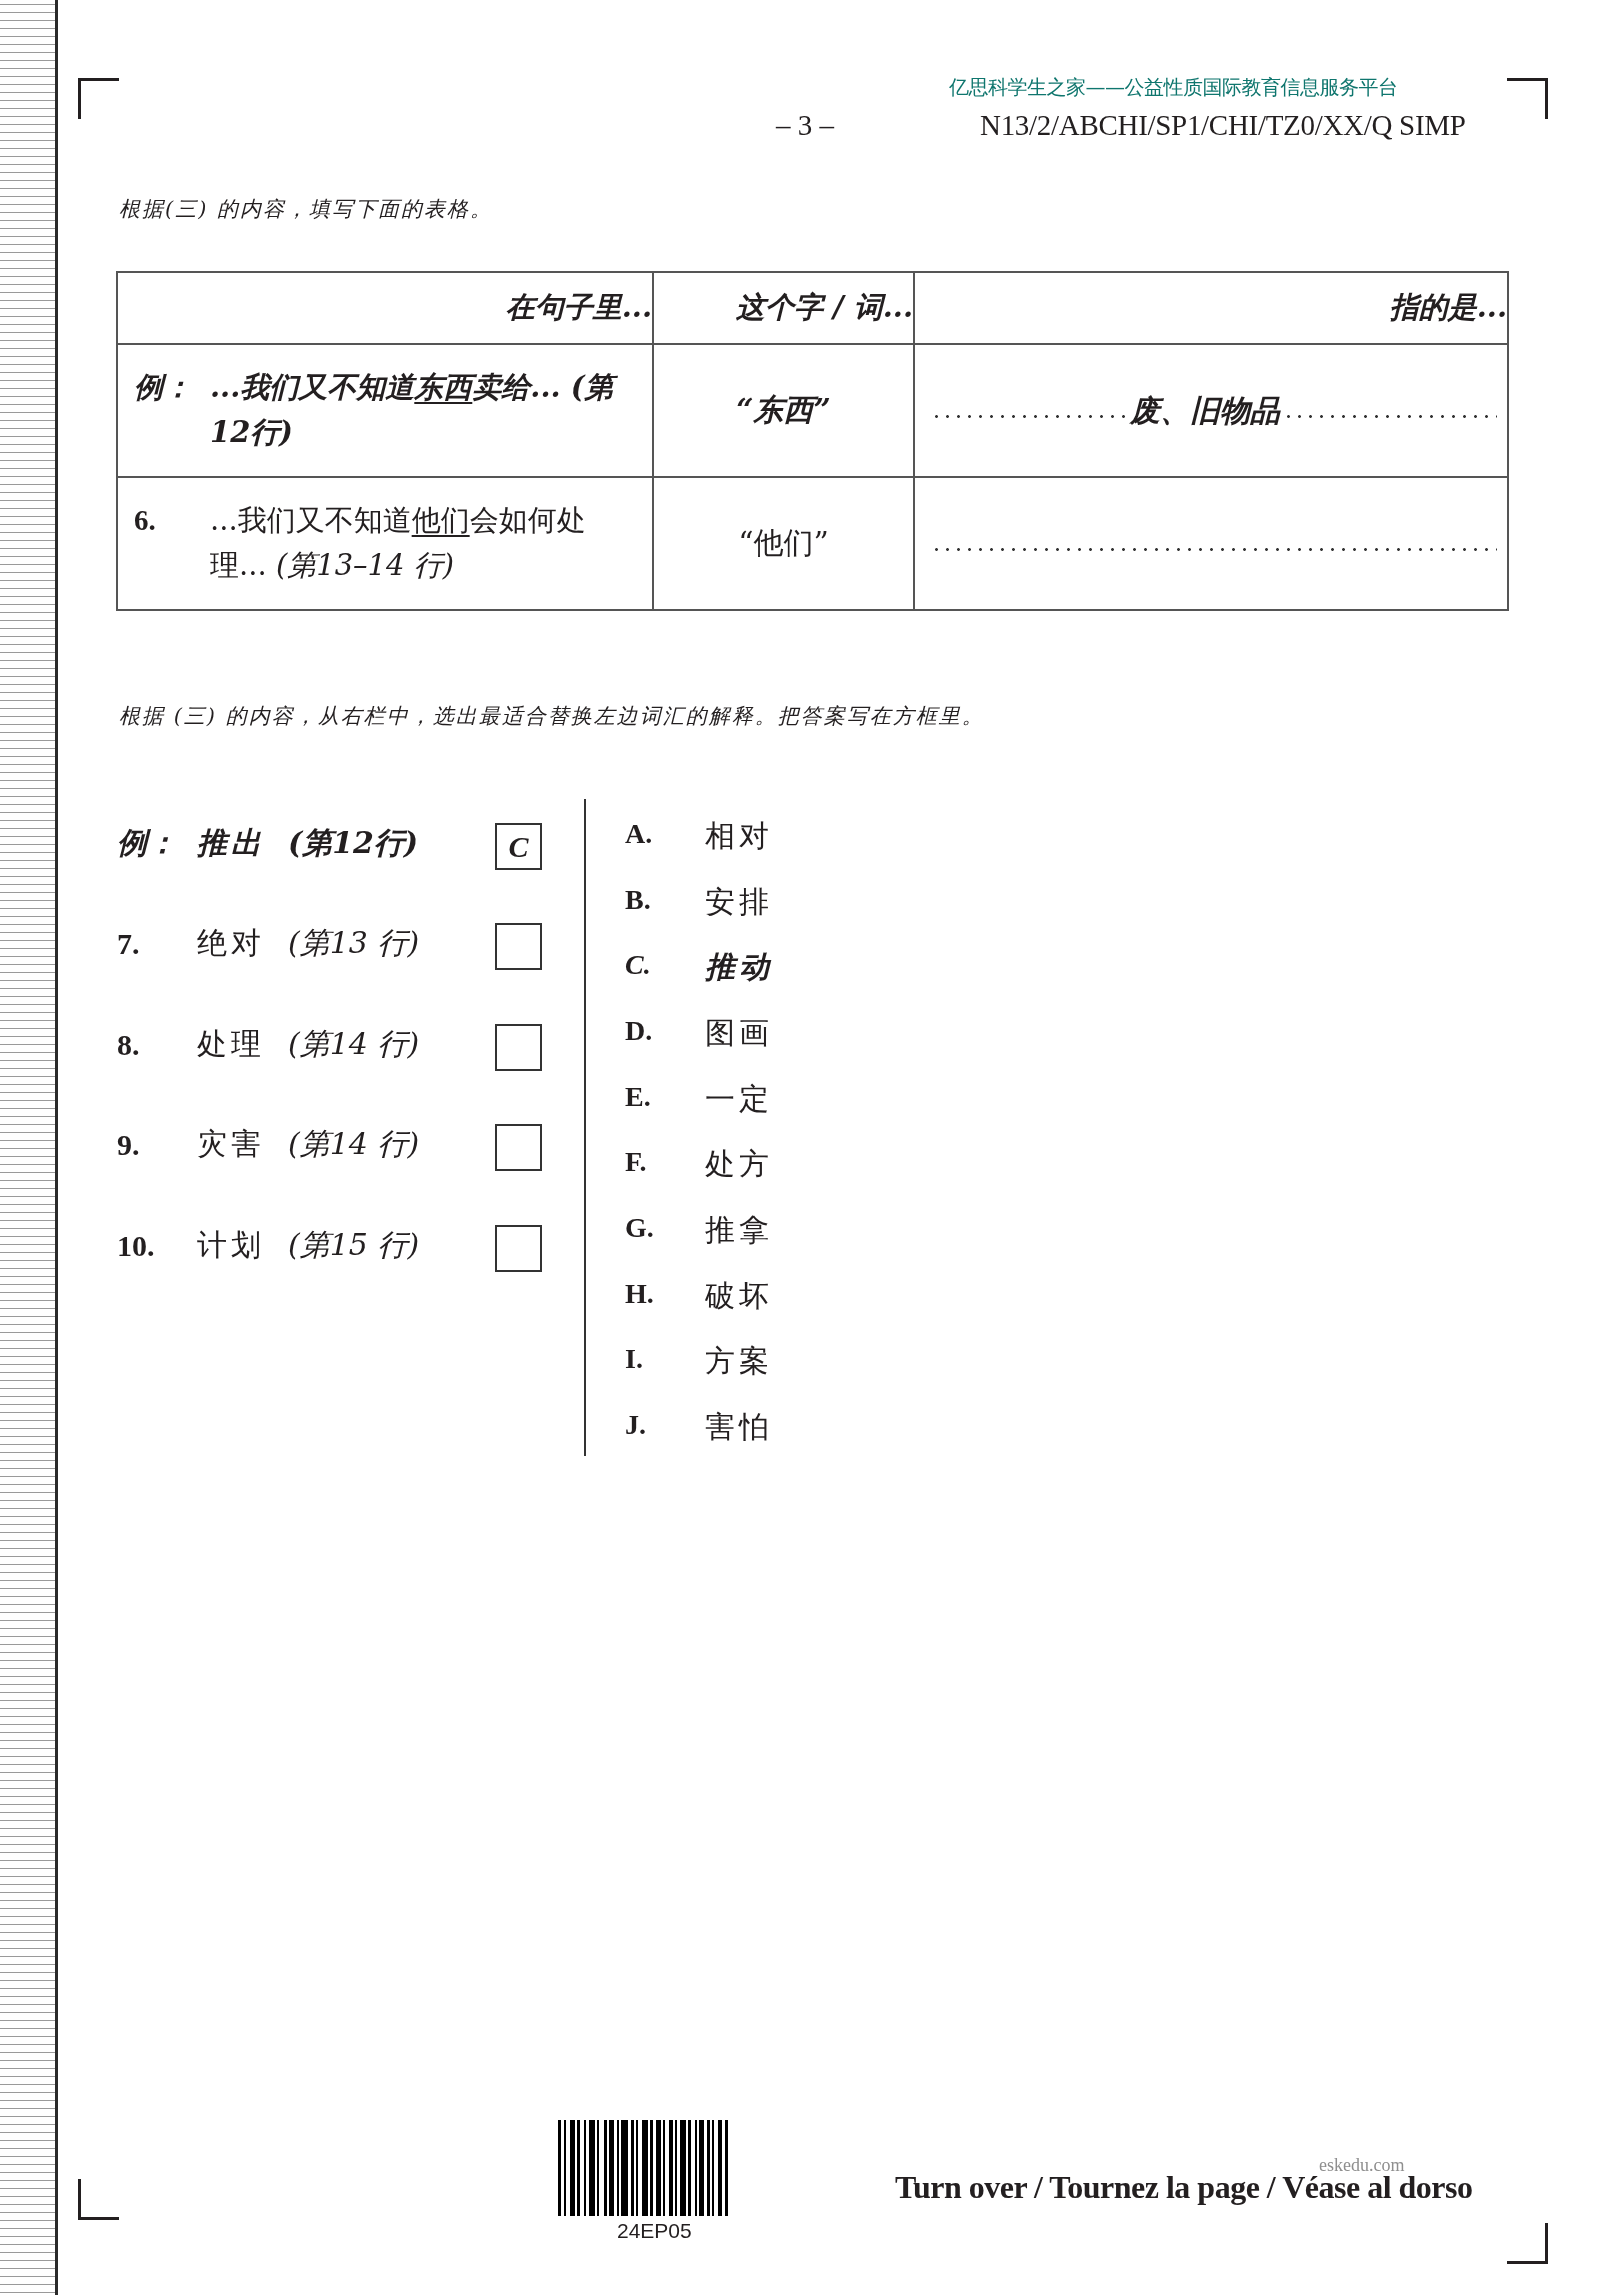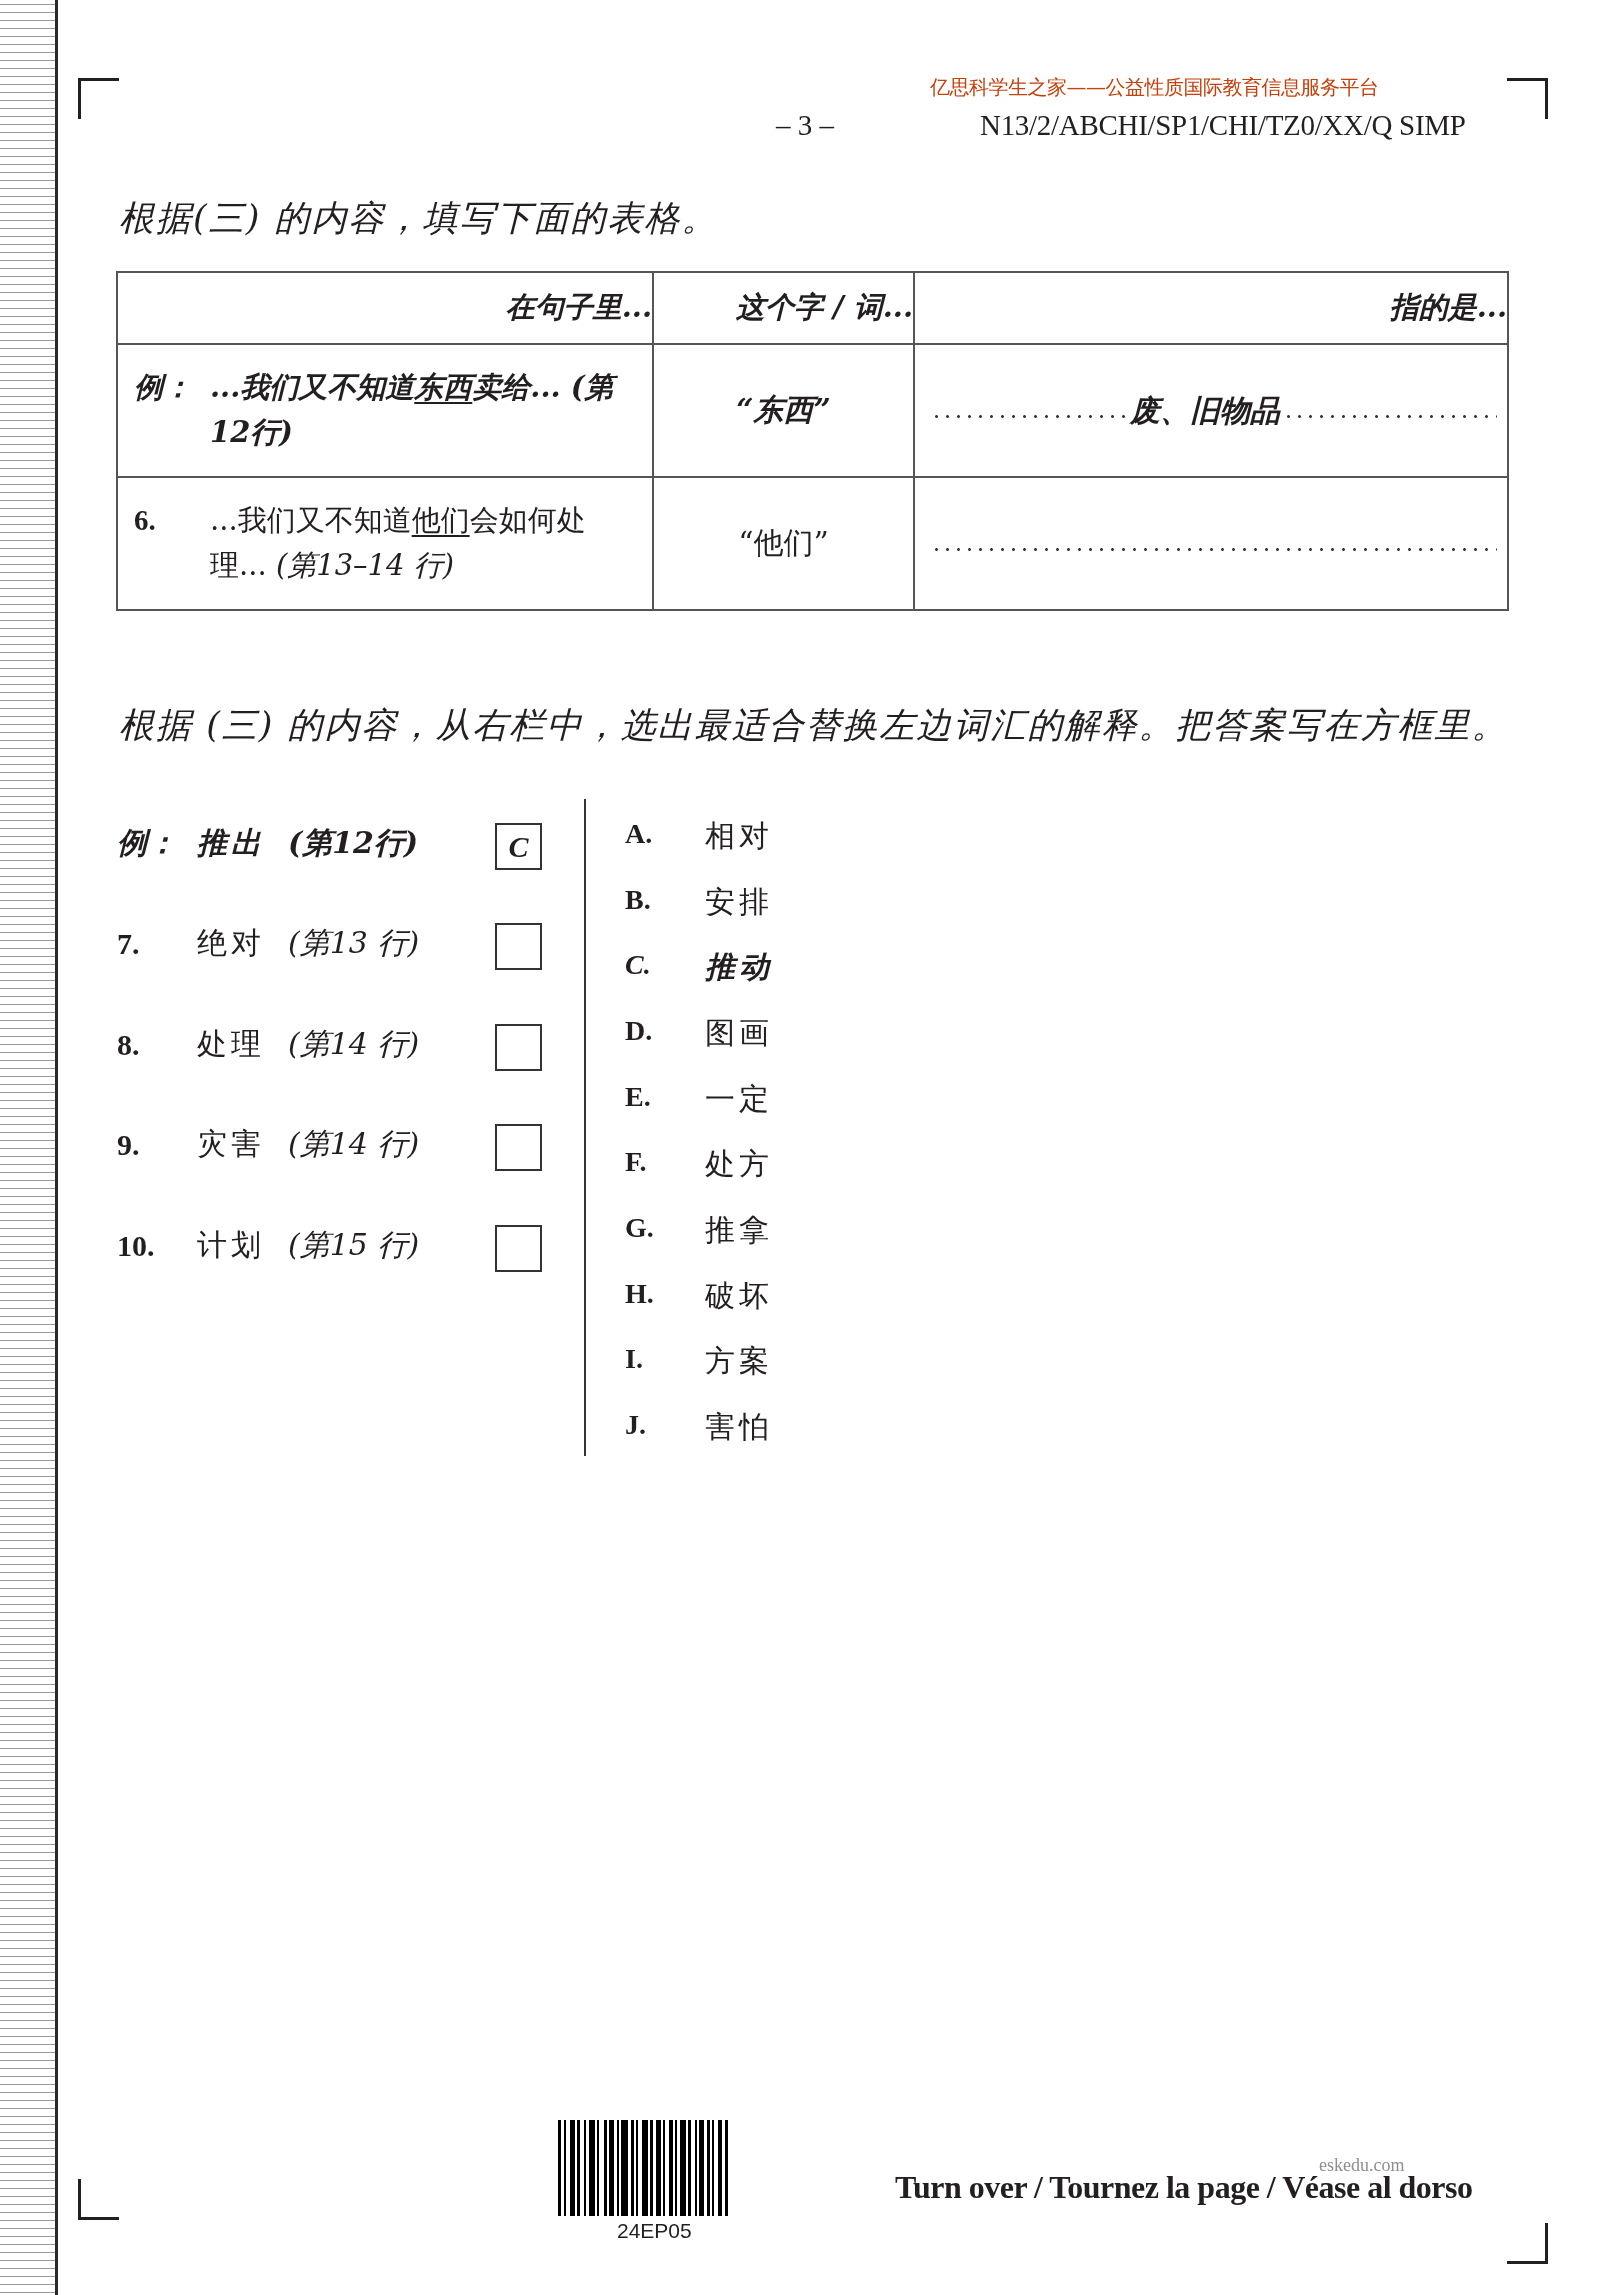--- a/index.html
+++ b/index.html
@@ -16,28 +16,28 @@
       background-color: #fff;
     }
     .strip-line { position: absolute; left: 55px; top: 0; width: 3px; height: 2295px; background: #2a2a2a; }
     .corner { position: absolute; width: 38px; height: 38px; border-color: #231f20; border-style: solid; border-width: 0; }
     .c-tl { left: 78px; top: 78px; border-top-width: 3px; border-left-width: 3px; }
     .c-tr { left: 1507px; top: 78px; border-top-width: 3px; border-right-width: 3px; }
     .c-bl { left: 78px; top: 2179px; border-bottom-width: 3px; border-left-width: 3px; }
     .c-br { left: 1507px; top: 2223px; border-bottom-width: 3px; border-right-width: 3px; }
 
     .watermark-top {
-      position: absolute; left: 930px; top: 74px; font-size: 20px; color: #c2410c;
+      position: absolute; left: 949px; top: 74px; font-size: 20px; color: #0f766e;
       font-family: "DejaVu Sans", sans-serif; letter-spacing: -0.5px;
     }
     .page-num { position: absolute; left: 776px; top: 109px; font-size: 29px; }
     .paper-code { position: absolute; left: 980px; top: 109px; font-size: 29px; letter-spacing: -0.3px; }
 
     .instr {
-      position: absolute; left: 119px; font-size: 35px; font-style: italic;
+      position: absolute; left: 119px; font-size: 21px; font-style: italic;
       font-family: "DejaVu Serif", serif; letter-spacing: 2px; white-space: nowrap;
     }
     .instr1 { top: 195px; }
     .instr2 { top: 702px; }
 
     table.ref {
       position: absolute; left: 116px; top: 271px; width: 1391px;
       border-collapse: collapse; table-layout: fixed;
     }
     table.ref td, table.ref th { border: 2px solid #555; padding: 0; }

